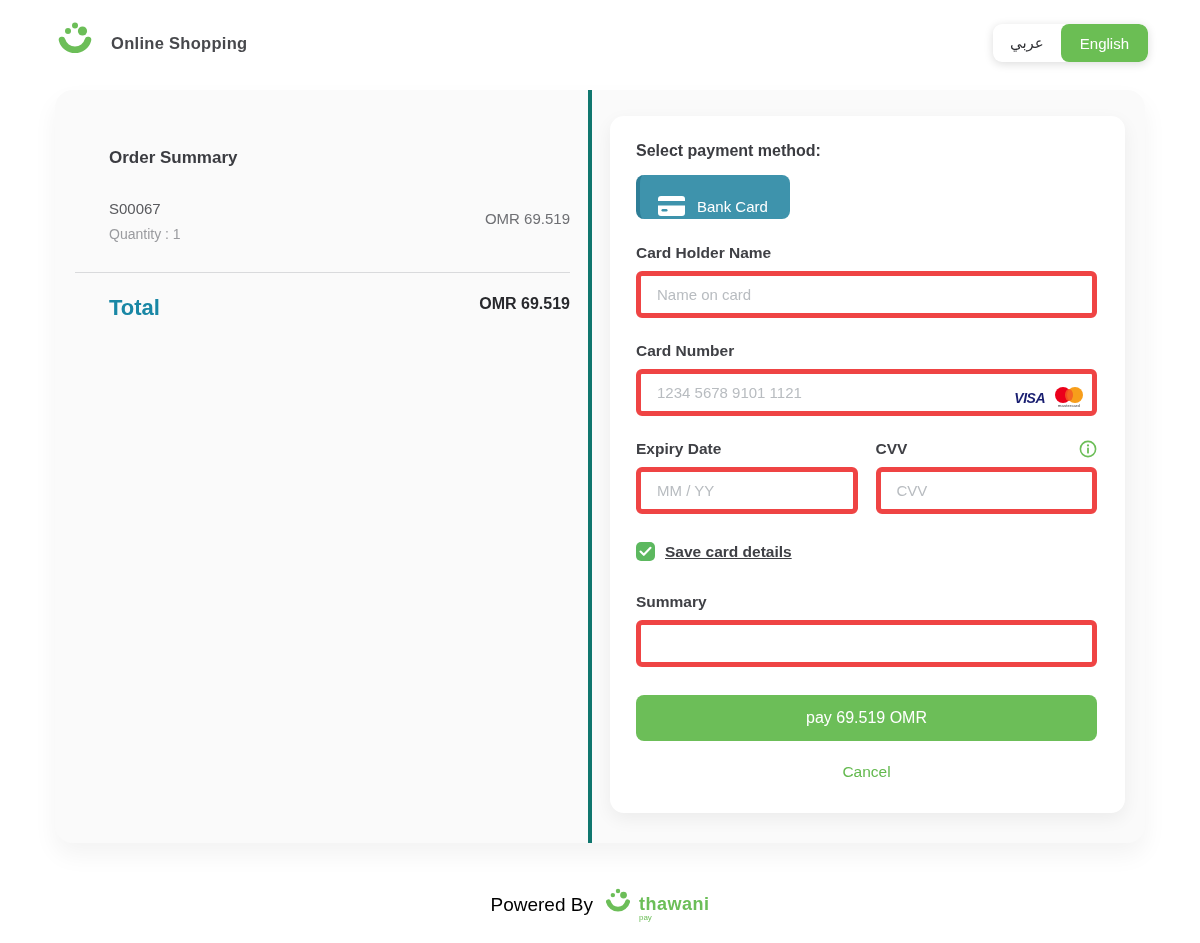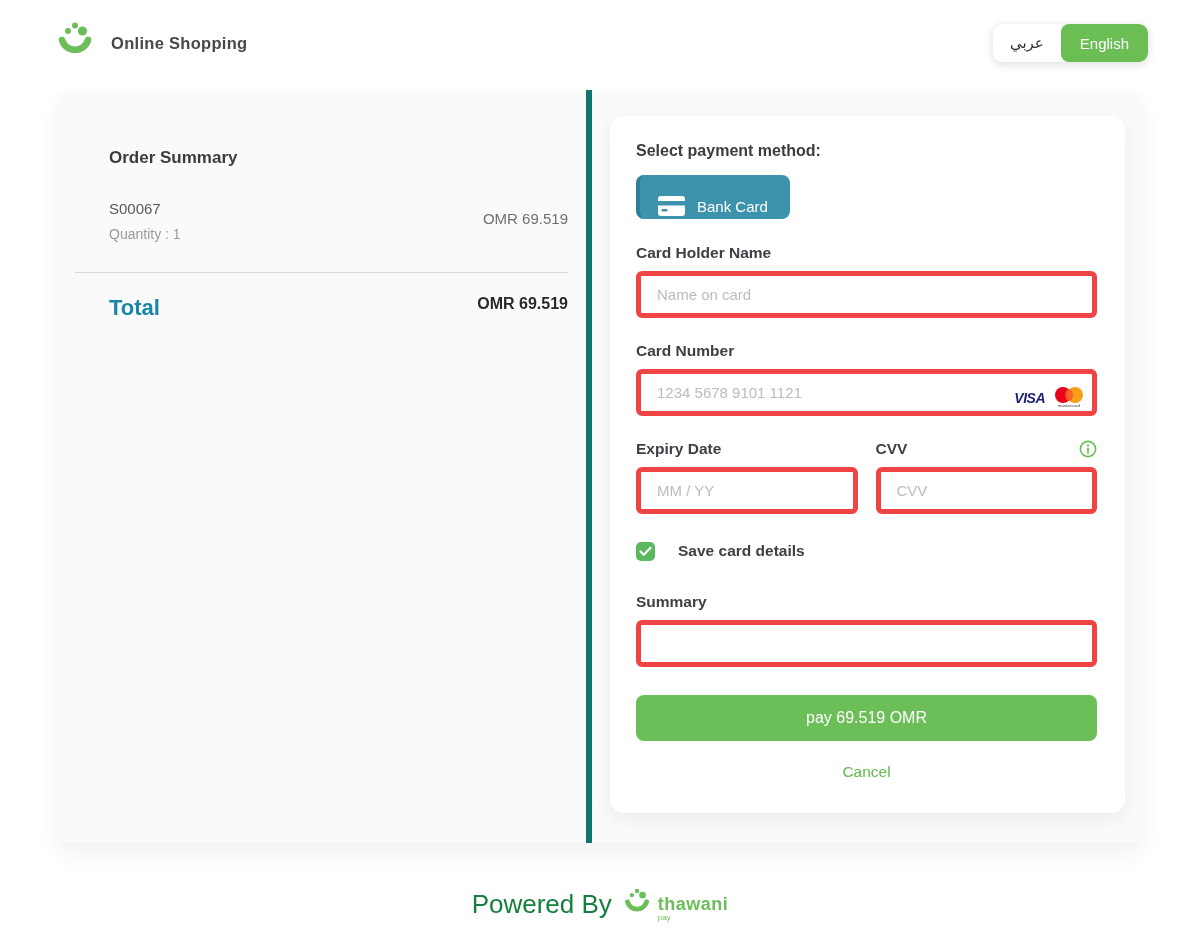--- a/index.html
+++ b/index.html
@@ -8,21 +8,21 @@
   
   .header { display: flex; align-items: center; justify-content: space-between; padding: 20px 52px 18px 55px; text-align: center; }
   .brand { display: flex; align-items: center; gap: 16px; }
   .brand-title { font-size: 16.5px; font-weight: bold; color: #47484c; letter-spacing: .3px; }
   .lang-toggle { display: flex; align-items: stretch; background: #ffffff; border-radius: 9px; box-shadow: 0 2px 10px rgba(0,0,0,.14); overflow: hidden; }
   .lang-ar { padding: 10px 17px; font-size: 15px; color: #2e2f33; display:flex; align-items:center; cursor: pointer; }
   .lang-en { padding: 10px 19px; font-size: 15px; color: #ffffff; background: #6bbe54; border-radius: 8px; display:flex; align-items:center; cursor: pointer; }
 
   
   .panel { margin: 6px 55px 0 55px; background: #fafafa; border-radius: 18px; box-shadow: 0 12px 24px rgba(0,0,0,.05); display: flex; min-height: 728px; }
-  .left-col { width: 537px; padding: 58px 18px 30px 37px; border-right: 6px solid #0f766e; }
+  .left-col { width: 537px; padding: 58px 18px 30px 37px; border-right: 4px solid #0f766e; }
   .right-col { flex: 1; padding: 26px 20px 30px 18px; }
 
   
   .os-title { font-size: 17px; font-weight: bold; color: #3b3c41; margin-bottom: 32px; }
   .os-item { display: flex; justify-content: space-between; }
   .os-item-id { font-size: 15px; color: #58595d; margin-bottom: 9px; }
   .os-item-qty { font-size: 14px; color: #9a9b9f; }
   .os-item-amount { font-size: 15px; color: #6e6f73; padding-top: 10px; }
   .os-divider { border: none; border-top: 1px solid #d9dadc; margin: 30px 0 0 -17px; }
   .os-total-row { display: flex; justify-content: space-between; margin-top: 22px; }
@@ -43,31 +43,31 @@
   .mc { display: flex; flex-direction: column; align-items: center; line-height: 1; }
   .mc-circles { position: relative; width: 28px; height: 16px; }
   .mc-circles .c1 { position: absolute; left: 0; top: 0; width: 16px; height: 16px; border-radius: 50%; background: #eb001b; }
   .mc-circles .c2 { position: absolute; right: 0; top: 0; width: 16px; height: 16px; border-radius: 50%; background: #f79e1b; }
   .mc-circles .c3 { position: absolute; left: 10px; top: 2px; width: 8px; height: 12px; border-radius: 50%; background: #f35b24; opacity:.85; }
   .mc-word { font-size: 4px; color: #231f20; margin-top: 1px; letter-spacing: .2px; }
   .two-cols { display: flex; gap: 18px; }
   .two-cols > div { flex: 1; }
   .cvv-label-row { display: flex; align-items: center; justify-content: space-between; margin: 24px 0 9px 0; }
   .cvv-label-row .field-label { margin: 0; }
-  .save-row { display: flex; gap: 23px; margin-top: 28px; }
+  .save-row { display: flex; align-items: center; gap: 10px; margin-top: 28px; text-decoration: underline; }
   .checkbox { width: 19px; height: 19px; border-radius: 5px; background: #5cb85f; display: flex; align-items: center; justify-content: center; cursor: pointer; }
   .save-label { font-size: 15.5px; font-weight: bold; color: #3f4045; }
   .nickname-label { margin-top: 32px; }
   .pay-btn { width: 100%; height: 46px; margin-top: 28px; background: #6cbe58; color: #ffffff; font-size: 16px; border: none; border-radius: 8px; font-family: inherit; cursor: pointer; }
   .cancel-btn { display: block; margin: 22px auto 0 auto; background: none; border: none; color: #63b94e; font-size: 15.5px; font-family: inherit; cursor: pointer; }
 
   
   .footer { margin-top: 44px; padding-bottom: 16px; }
   .powered { display: flex; align-items: center; justify-content: center; gap: 10px; }
-  .powered-text { font-size: 26px; color: #15803d; }
+  .powered-text { font-size: 19px; color: #000000; }
   .thawani-mark { display: flex; align-items: flex-end; gap: 6px; }
   .thawani-word { display: flex; flex-direction: column; line-height: 1; }
   .thawani-name { font-size: 18px; color: #6cbe58; font-weight: bold; letter-spacing: .5px; }
   .thawani-sub { font-size: 8px; color: #6cbe58; margin-top: 1px; }
 </style>
 </head>
 <body>
 
 <div class="header">
   <div class="brand">

